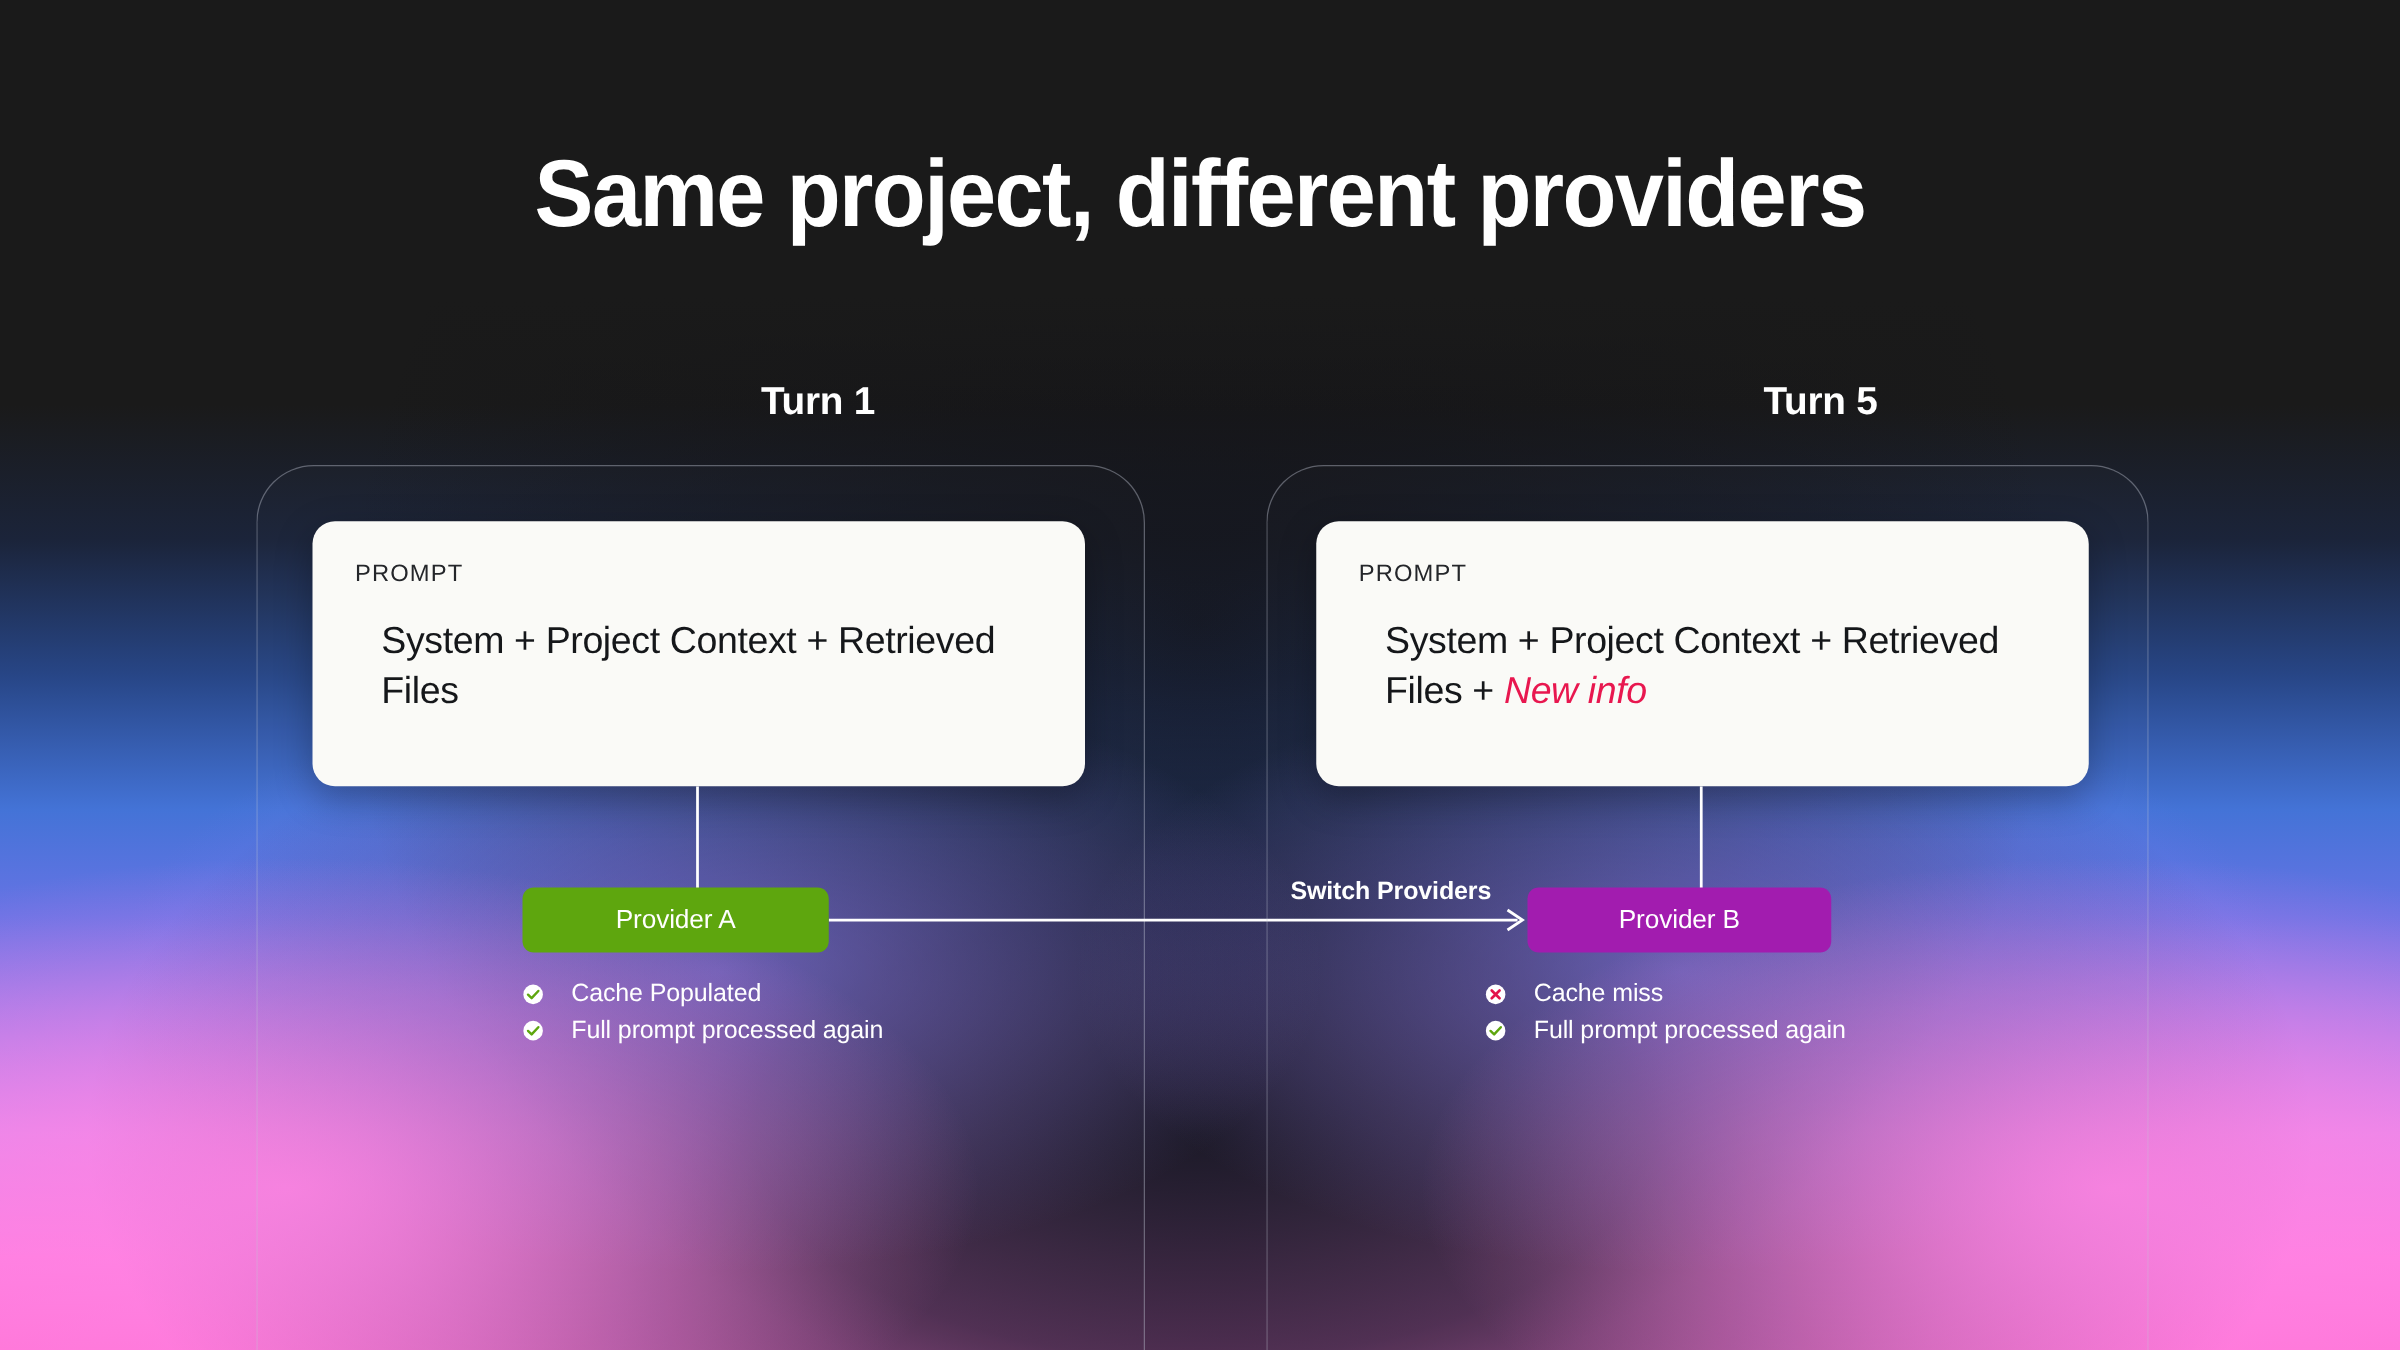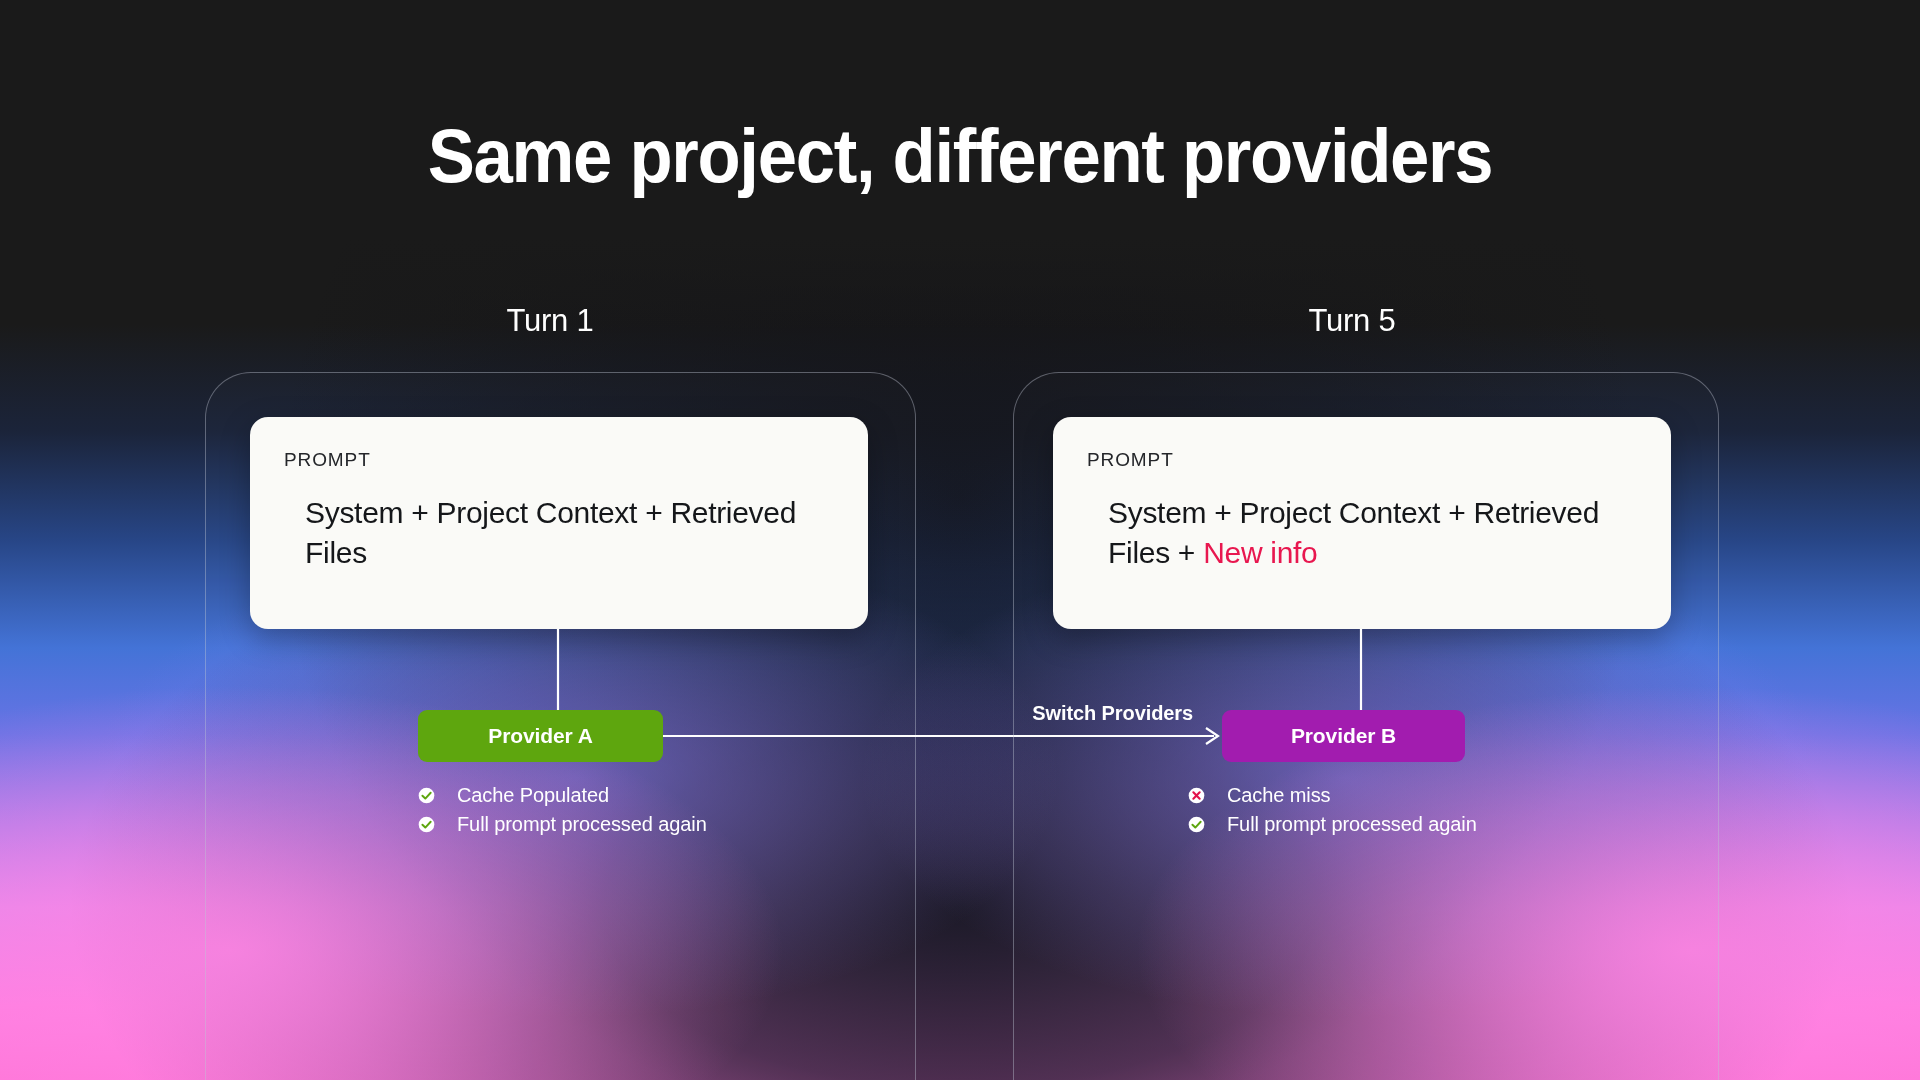--- a/index.html
+++ b/index.html
@@ -70,22 +70,22 @@
     transform:scaleX(0.93);
     white-space:nowrap;
   }
 
   
   .turn-label {
     position:absolute;
     top:303px;
     color:#ffffff;
     font-size:31px;
-    font-weight:normal;
-    text-align:center;
+    font-weight:bold;
+    text-align:right;
     width:300px;
     letter-spacing:-0.2px;
   }
   #turn-1 { left:400px; }
   #turn-2 { left:1202px; }
 
   
   .panel {
     position:absolute;
     top:372px;
@@ -117,39 +117,39 @@
     font-weight:normal;
     margin-bottom:22px;
   }
   .prompt-body {
     color:#15171a;
     font-size:30px;
     line-height:1.34;
     letter-spacing:-0.3px;
     margin-left:21px;
   }
-  .accent-new { color:#e8174f; }
+  .accent-new { color:#e8174f;font-style:italic; }
 
   
   .v-arrow {
     position:absolute;
     width:24px; height:108px;
   }
   #v-arrow-turn-1 { left:546px; top:629px; }
   #v-arrow-turn-2 { left:1349px; top:629px; }
 
   
   .provider-pill {
     position:absolute;
     top:710px;
     height:52px;
     border-radius:9px;
     color:#ffffff;
     font-size:21px;
-    font-weight:bold;
+    font-weight:normal;
     display:flex;
     align-items:center;
     justify-content:center;
     letter-spacing:-0.1px;
   }
   #provider-a { left:418px; width:245px; background:#5ea60e; }
   #provider-b { left:1222px; width:243px; background:#a21caf; }
 
   
   #switch-arrow {

